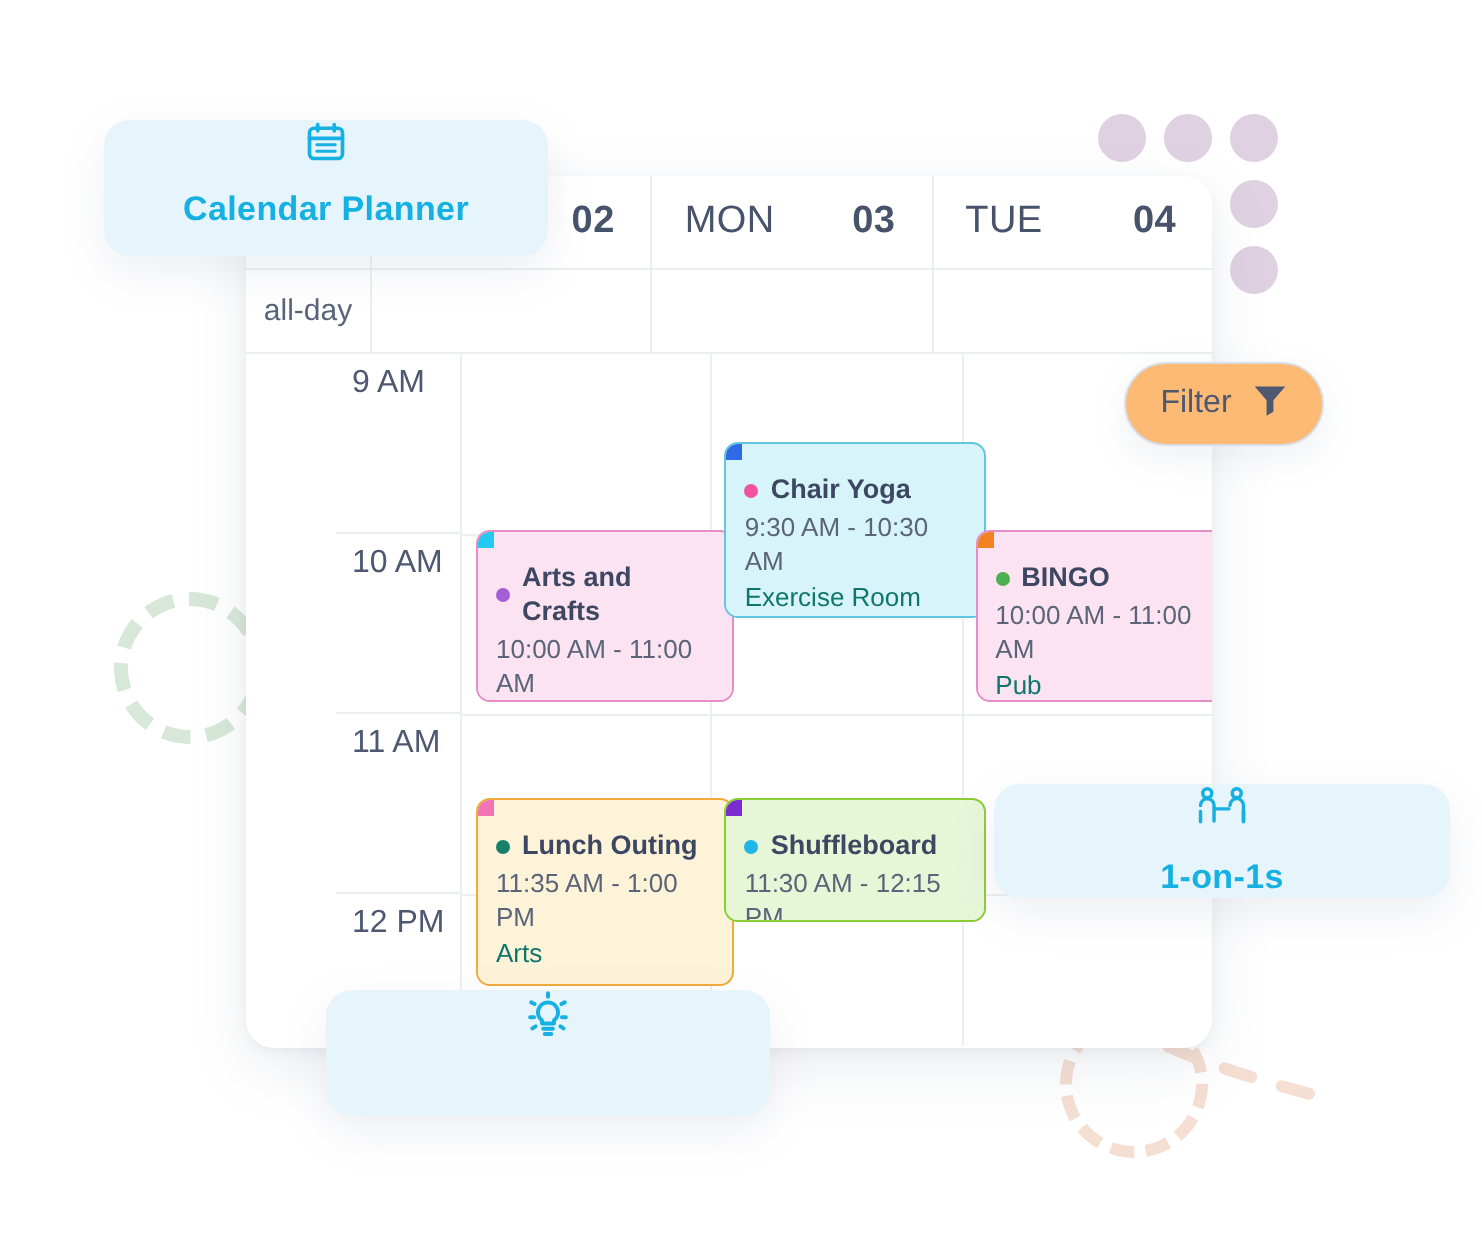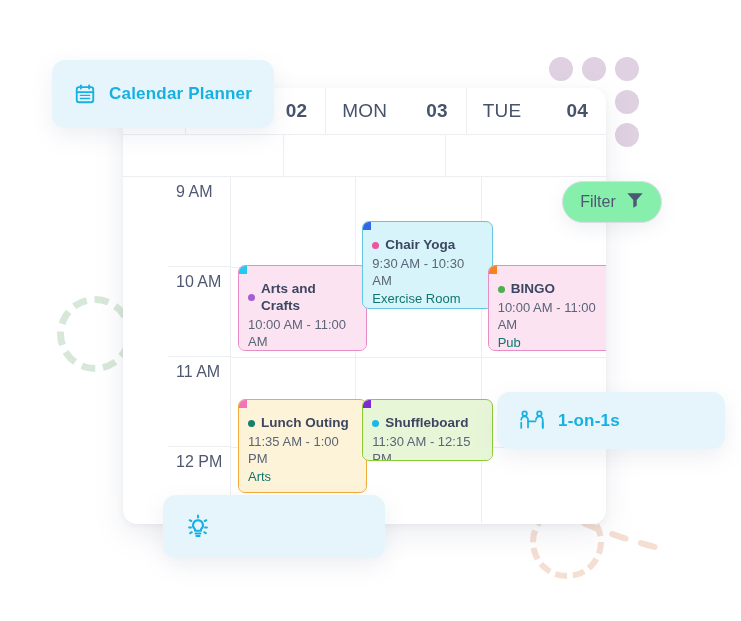--- a/index.html
+++ b/index.html
@@ -223,41 +223,42 @@
   .chip {
     position: absolute;
     display: flex;
     align-items: center;
     gap: 13px;
     background: #e6f5fb;
     border-radius: 13px;
     padding: 0 22px;
     z-index: 20;
     box-shadow: 0 8px 22px rgba(120,135,160,0.13);
+    flex-direction: column;
   }
   .chip-label {
     color: #16b0e3;
     font-size: 17px;
     font-weight: 700;
     letter-spacing: .2px;
     white-space: nowrap;
   }
   .chip svg { display: block; }
 
   #chip-calendar { left: 52px; top: 60px; width: 222px; height: 68px; }
   #chip-oneonone  { left: 497px; top: 392px; width: 228px; height: 57px; }
   #chip-ideas     { left: 163px; top: 495px; width: 222px; height: 63px; }
 
   .filter-btn {
     position: absolute;
     left: 562px;
     top: 181px;
     width: 100px;
     height: 42px;
-    background: #86efac;
+    background: #fdba74;
     border: 1px solid #d9dde6;
     border-radius: 21px;
     display: flex;
     align-items: center;
     justify-content: center;
     gap: 10px;
     z-index: 20;
     box-shadow: 0 6px 18px rgba(120,135,160,0.12);
   }
   .filter-label {
@@ -297,20 +298,21 @@
           <span class="head-dow">MON</span>
           <span class="head-num">03</span>
         </div>
         <div class="head-cell">
           <span class="head-dow">TUE</span>
           <span class="head-num">04</span>
         </div>
       </div>
 
       <div class="cal-allday">
+        <div class="allday-label">all-day</div>
         <div class="allday-cell"></div>
         <div class="allday-cell"></div>
         <div class="allday-cell"></div>
       </div>
 
       <div class="cal-body">
 
         <div class="time-gutter">
           <div class="time-slot">
             <span>9 AM</span>

